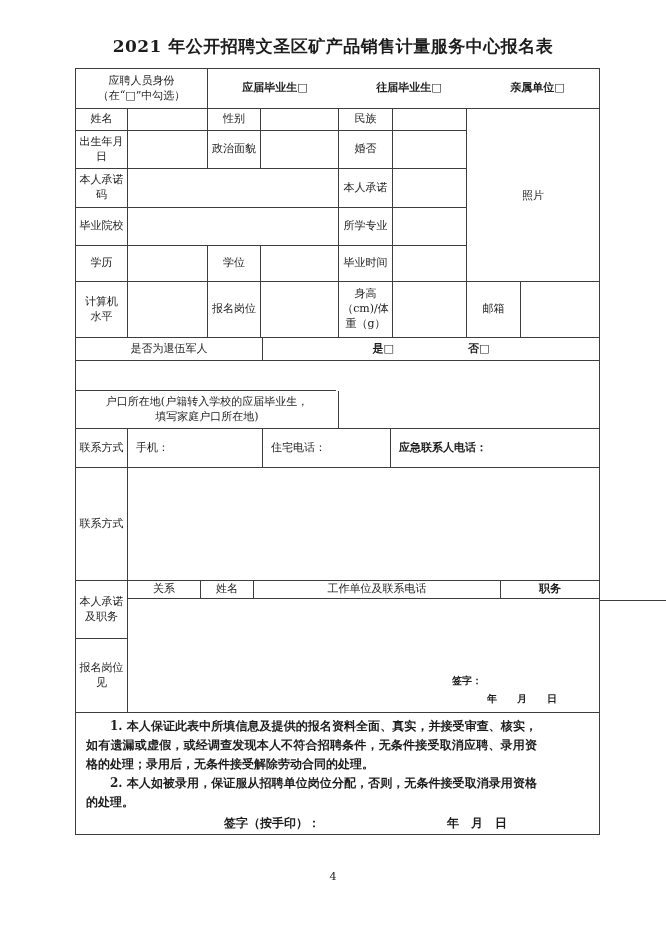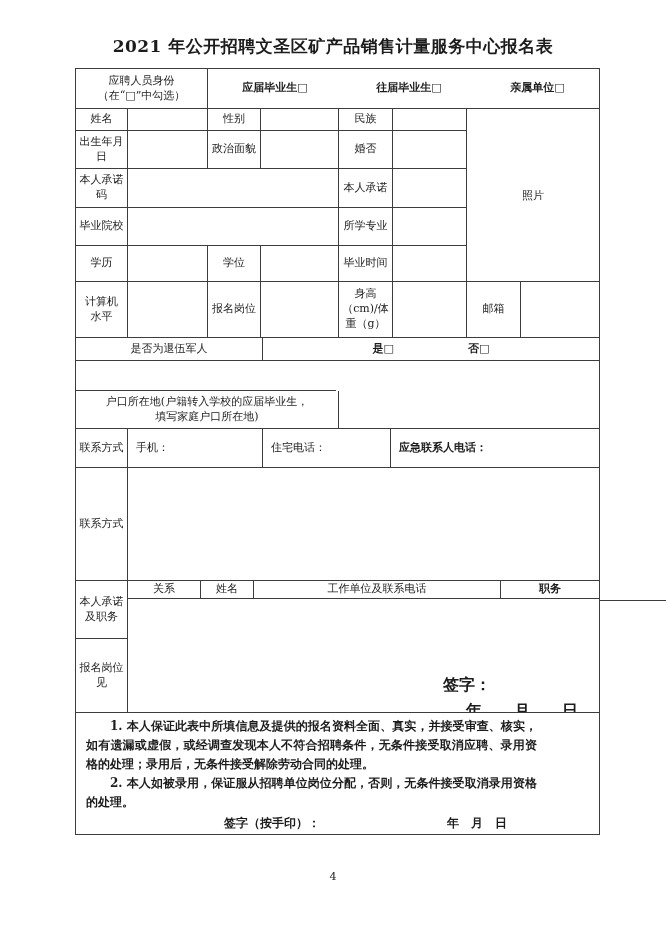--- a/index.html
+++ b/index.html
@@ -31,21 +31,21 @@
   .leftal { justify-content:flex-start; text-align:center; padding-left:8px; }
   .opts { display:flex; justify-content:space-around; align-items:center; }
   .vets { display:flex; justify-content:center; align-items:center; gap:74px; }
   .photo-cell {
     position:absolute; left:391px; top:40px; width:132px; height:173px;
     border-bottom:1px solid #3d3d3d; box-sizing:border-box;
     display:flex; align-items:center; justify-content:center; font-size:11px;
   }
   .group { display:flex; }
   .group-right { display:flex; flex-direction:row; width:471px; }
-  .audit-content { display:block; padding-top:35px; font-size:16px; }
+  .audit-content { display:block; padding-top:35px; font-size:10px; }
   .audit-sign { margin-left:207px; }
   .audit-date { margin-left:317px; margin-top:4px; }
   .commit-content { display:block; padding:4px 10px 0 10px; font-size:12px; line-height:19px; text-align:justify; }
   .commit-content p { margin:0; text-indent:2em; }
   .commit-sign { display:flex; justify-content:space-between; padding-left:138px; padding-right:30px; margin-top:2px; }
   .pagenum { position:absolute; top:870px; left:0; width:100%; text-align:center; font-size:11px; }
 </style>
 </head>
 <body>
 

